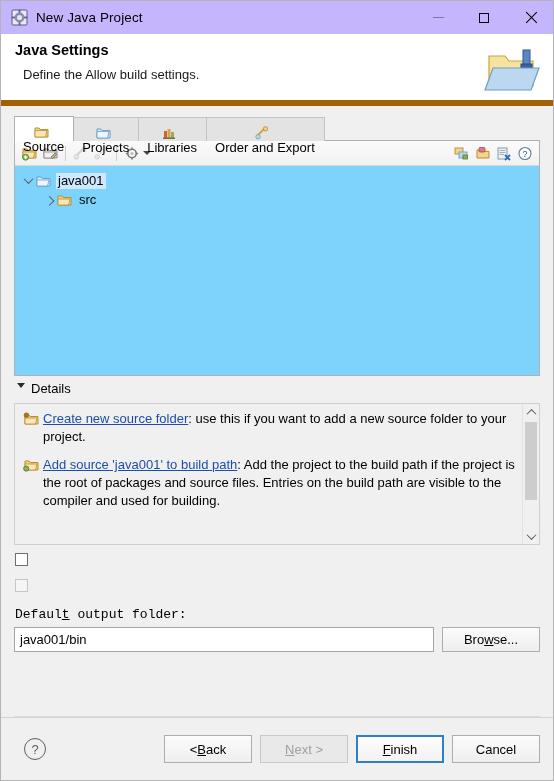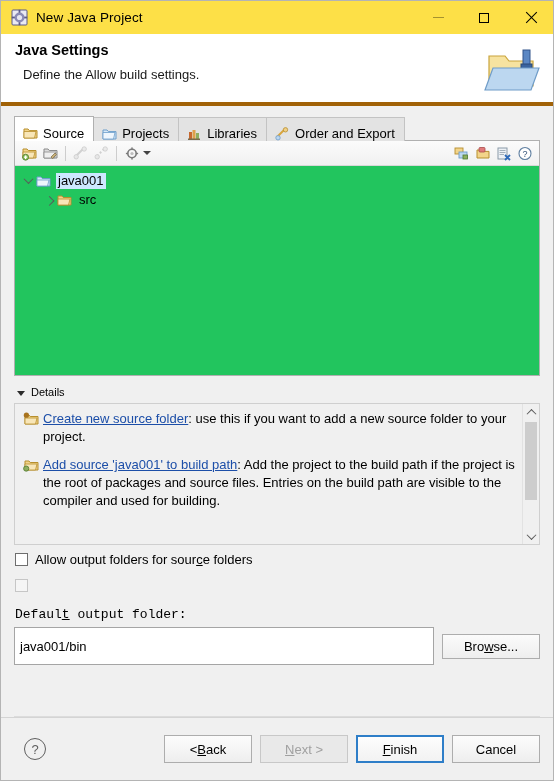--- a/index.html
+++ b/index.html
@@ -15,21 +15,21 @@
     background: #f0f0f0;
     box-sizing: border-box;
     border: 1px solid #b4b4b4;
     display: flex;
     flex-direction: column;
   }
 
   
   .titlebar {
     height: 33px;
-    background: #fde047;
+    background: #c4b5fd;
     display: flex;
     align-items: center;
     flex: 0 0 auto;
     position: relative;
   }
   .title-icon {
     margin-left: 10px;
     width: 17px; height: 17px;
     flex: 0 0 auto;
     position: relative;
@@ -65,21 +65,21 @@
   }
   .glyph-close::before { transform: rotate(45deg); }
   .glyph-close::after  { transform: rotate(-45deg); }
 
   
   .header {
     background: #ffffff;
     padding: 4px 0 0 14px;
     position: relative;
     flex: 0 0 auto;
-    border-bottom: 4px solid #a16207;
+    border-bottom: 6px solid #a16207;
     height: 72px;
     box-sizing: border-box;
   }
   .header-title {
     font-size: 14.5px;
     font-weight: bold;
     color: #000;
     margin: 4px 0 0 0;
   }
   .header-desc {
@@ -118,20 +118,21 @@
     align-items: center;
     height: 24px;
     padding: 8px 9px 0 8px;
     font-size: 13px;
     color: #000;
     background: #e3e3e3;
     border: 1px solid #c3c3c3;
     border-bottom: none;
     box-sizing: border-box;
     margin-right: -1px;
+    flex-direction: column;
   }
   .tab.active {
     background: #ffffff;
     border-color: #b0b0b0;
     height: 25px;
     position: relative;
     z-index: 3;
   }
   .tab-icon { width: 15px; height: 14px; margin-right: 5px; flex: 0 0 auto; }
   .tab-label { white-space: nowrap; }
@@ -172,21 +173,21 @@
     width: 0; height: 0;
     border-left: 4px solid transparent;
     border-right: 4px solid transparent;
     border-top: 4px solid #444;
     margin-left: 1px;
   }
   .tree-area {
     flex: 1 1 auto;
     padding: 5px 0 0 0;
     overflow: hidden;
-    background: #22c55e;
+    background: #7dd3fc;
   }
   .tree-row {
     display: flex;
     align-items: center;
     height: 19px;
     font-size: 13px;
     color: #000;
   }
   .tree-row.indent { padding-left: 21px; }
   .twisty {
@@ -202,23 +203,22 @@
   }
   .chev.down { transform: rotate(45deg) translate(-1px,-1px); }
   .chev.right { transform: rotate(-45deg) translate(-1px,1px); }
   .tree-icon { width: 16px; height: 14px; margin-right: 4px; flex: 0 0 auto; }
   .tree-label { padding: 0 2px; line-height: 16px; }
   .tree-label.selected { background: #cde8ff; }
 
   
   .details-header {
     display: flex;
-    align-items: center;
     height: 22px;
-    font-size: 11px;
+    font-size: 13px;
     color: #000;
     flex: 0 0 auto;
     margin-top: 5px;
   }
   .details-twisty {
     width: 0; height: 0;
     border-left: 4.5px solid transparent;
     border-right: 4.5px solid transparent;
     border-top: 5px solid #2b2b2b;
     margin: 2px 6px 0 3px;
@@ -310,21 +310,21 @@
     flex: 0 0 auto;
     font-family: Liberation Mono, monospace;
   }
   .field-row {
     display: flex;
     align-items: center;
     flex: 0 0 auto;
   }
   .text-input {
     flex: 1 1 auto;
-    height: 38px;
+    height: 25px;
     background: #ffffff;
     border: 1px solid #a5a5a5;
     box-sizing: border-box;
     font-size: 13px;
     color: #000;
     display: flex;
     align-items: center;
     padding-left: 5px;
   }
   .browse-btn {
@@ -619,21 +619,20 @@
           <div class="vs-thumb"></div>
         </div>
         <div class="vs-arrow">
             <span class="vs-chev down"></span>
           </div>
       </div>
     </div>
 
     <div class="checkrow">
       <span class="cbox"></span>
-      <span class="cb-label"><span>Allow output folders for sour</span><span class="ul-ch">c</span><span>e folders</span></span>
     </div>
 
     <div class="checkrow">
       <span class="cbox disabled"></span>
     </div>
 
     <div class="field-label"><span>Defaul</span><span class="ul-ch">t</span><span> output folder:</span></div>
 
     <div class="field-row">
       <div class="text-input">

